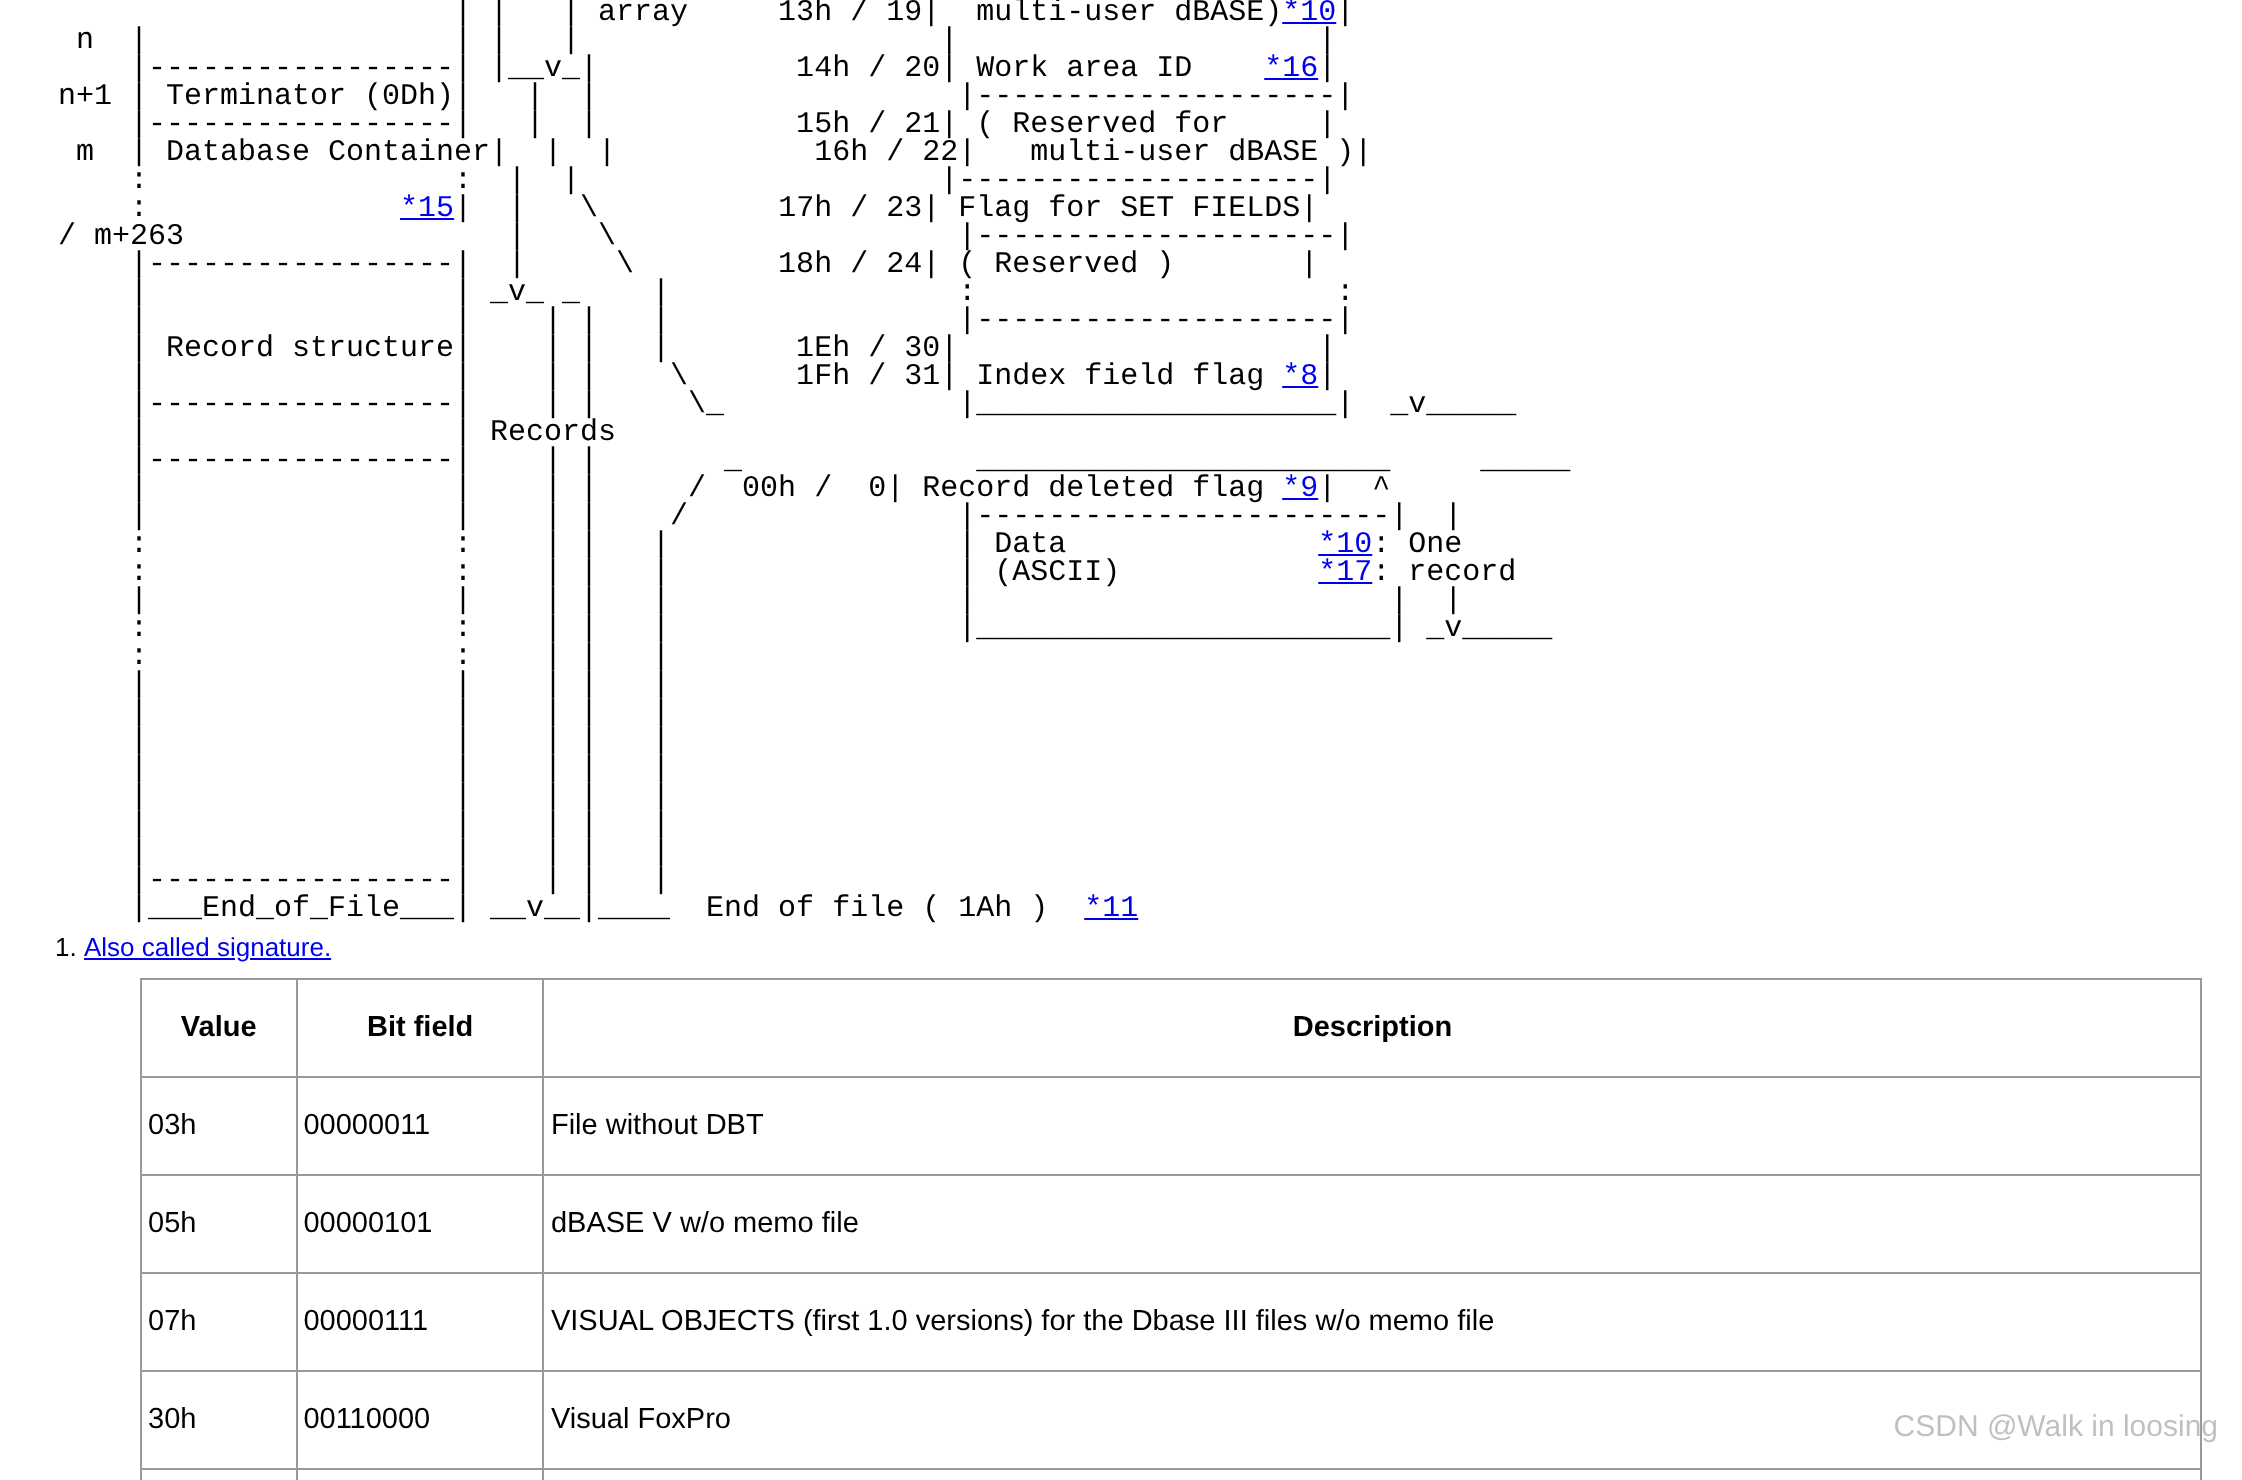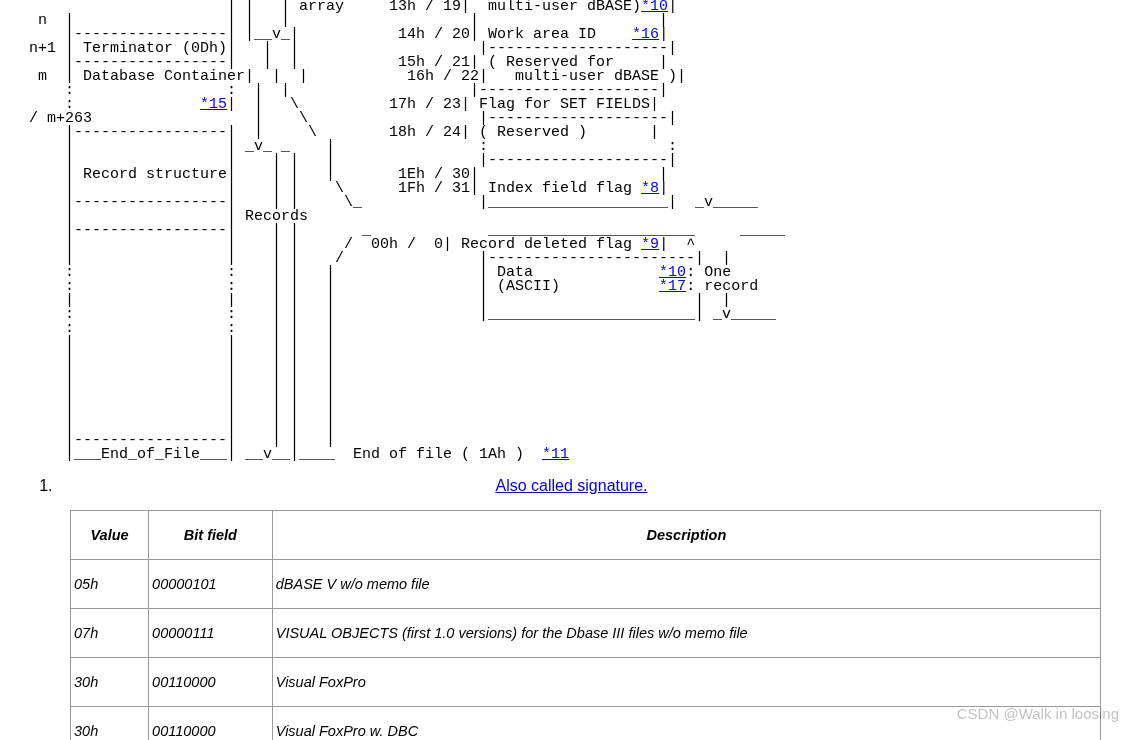--- a/index.html
+++ b/index.html
@@ -18,50 +18,48 @@
     }
     .diagram a {
       color: #0000EE;
       text-decoration: underline;
     }
     .list-container {
       padding: 0 20px;
       margin-top: 4px;
     }
     ol {
-      margin: 15px;
+      margin: 0;
       padding-left: 22px;
-      font-size: 16px;
-      text-align: center;
+      font-size: 13px;
     }
     ol li a {
       color: #0000EE;
       text-decoration: underline;
     }
     table.data {
       border-collapse: collapse;
       width: calc(100% - 50px);
       margin-left: 50px;
       margin-top: 8px;
       font-size: 14.5px;
     }
     table.data th, table.data td {
       border: 1px outset #999;
       padding: 16px 3px;
       text-align: left;
       vertical-align: top;
-      font-style: italic;
     }
     table.data th {
       font-weight: bold;
       text-align: center;
     }
     .watermark {
       position: fixed;
-      right: 2px;
+      right: 12px;
       bottom: 18px;
       color: rgba(0,0,0,0.25);
       font-size: 15px;
       font-family: Arial, sans-serif;
       pointer-events: none;
     }
   </style>
 </head>
 <body>
 
@@ -73,20 +71,25 @@
   </ol>
   <table class="data">
     <thead>
       <tr>
         <th>Value</th>
         <th>Bit field</th>
         <th>Description</th>
       </tr>
     </thead>
     <tbody id="tbody">
+        <tr>
+          <td>03h</td>
+          <td>00000011</td>
+          <td>File without DBT</td>
+        </tr>
         <tr>
           <td>05h</td>
           <td>00000101</td>
           <td>dBASE V w/o memo file</td>
         </tr>
         <tr>
           <td>07h</td>
           <td>00000111</td>
           <td>VISUAL OBJECTS (first 1.0 versions) for the Dbase III files w/o memo file</td>
         </tr>

